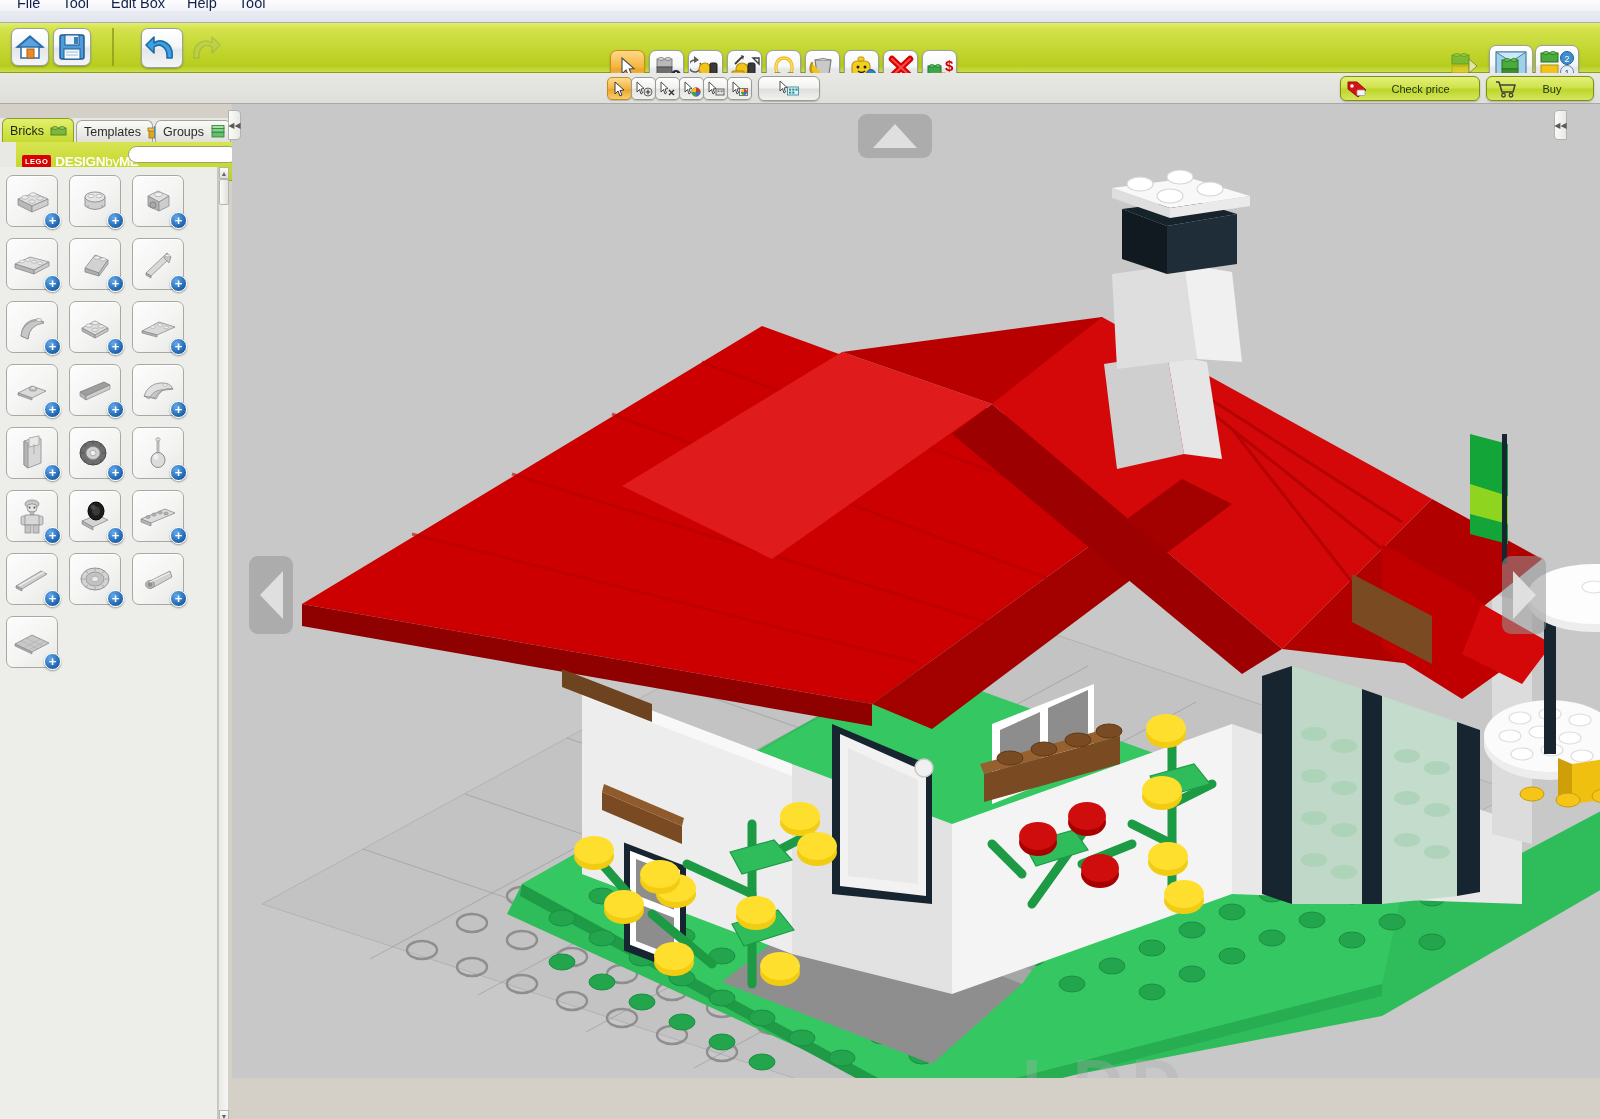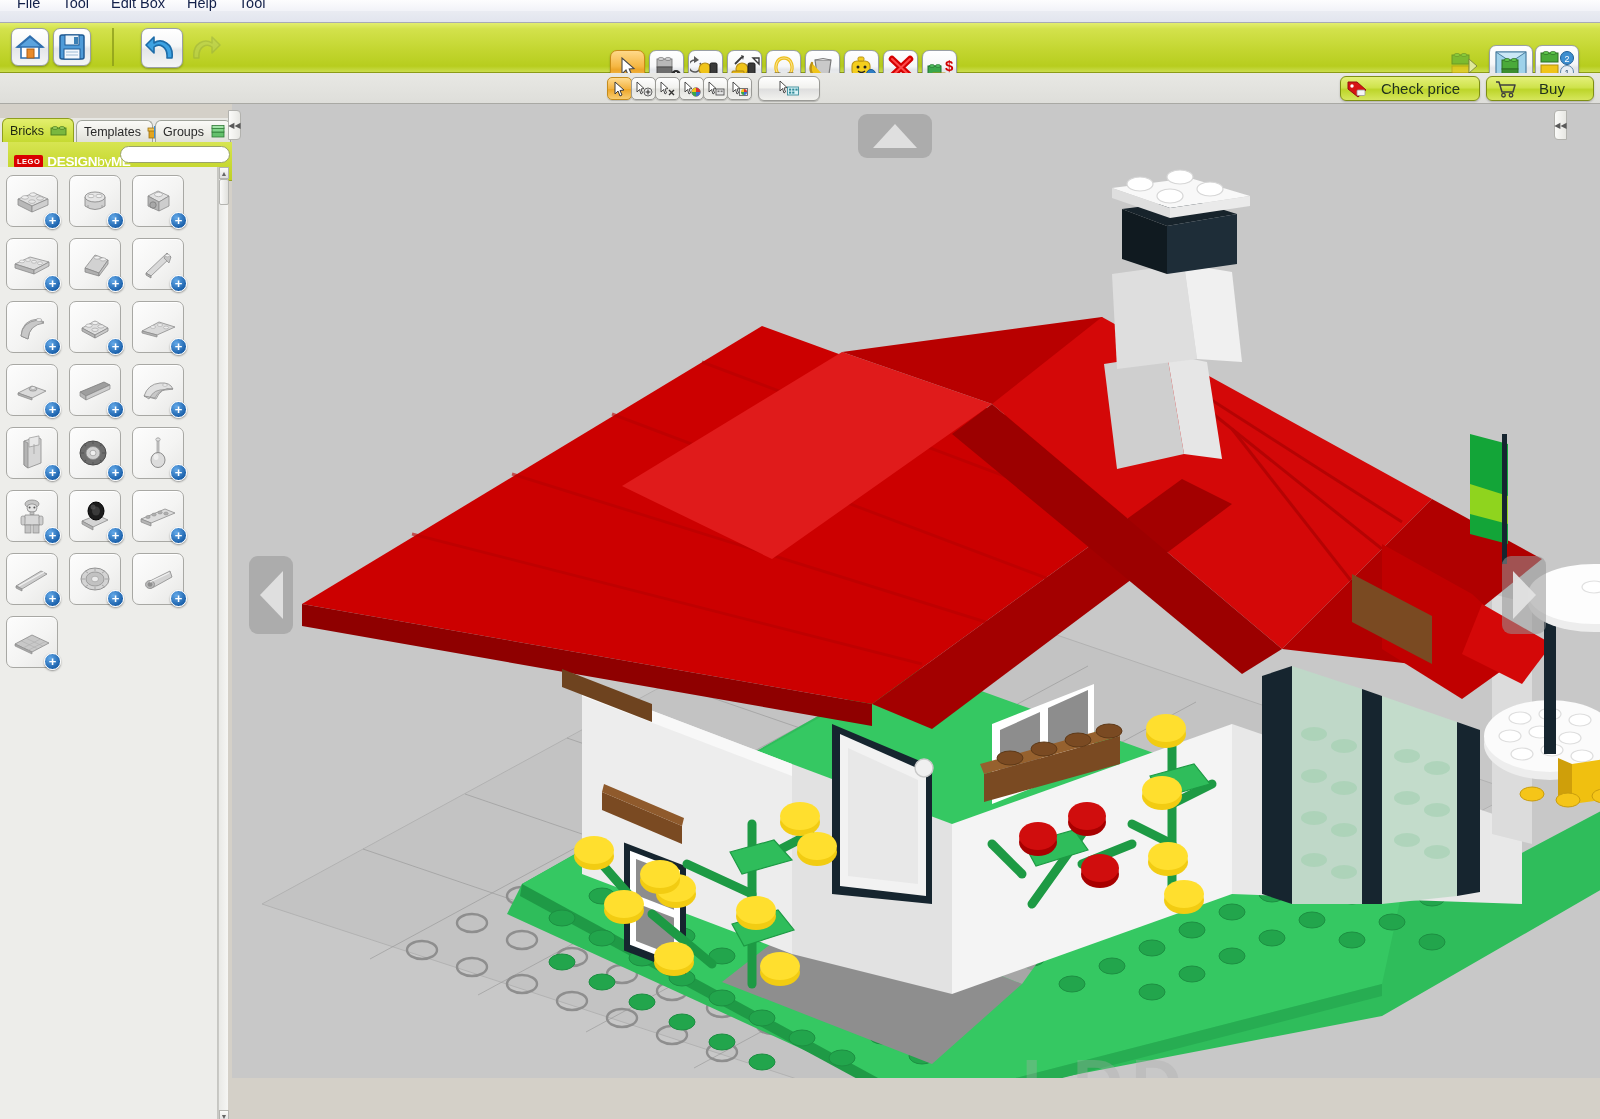--- a/index.html
+++ b/index.html
@@ -69,21 +69,21 @@
     box-shadow: 0 1px 1px rgba(0,0,0,.2); cursor: pointer;
   }
   .green-btn {
     position: absolute; top: 3px; height: 25px; border-radius: 6px;
     border: 1px solid #7e8f14;
     background: linear-gradient(to bottom,#e4f07a 0%,#cfe34d 45%,#bdd52a 55%,#d6e65c 100%);
     display: flex; align-items: center; cursor: pointer;
     box-shadow: 0 1px 2px rgba(0,0,0,.22);
   }
   .green-btn .lbl {
-    flex: 1; text-align: center; font-size: 15px; color: #22321f; padding-right: 6px;
+    flex: 1; text-align: center; font-size: 11px; color: #22321f; padding-right: 6px;
   }
 
   
   .leftpanel {
     position: absolute; top: 74px; left: 0; width: 228px; height: 1045px;
     background: #e8e8e4;
     margin-top: 44px;
   }
   .tabs { position: absolute; top: 0; left: 0; height: 24px; width: 228px; }
   .tab {
@@ -94,21 +94,21 @@
     font-size: 12.5px; color: #2a2a2a;
   }
   .tab.active {
     top: 0; height: 24px; z-index: 3;
     background: linear-gradient(to bottom,#e3ef6e 0%,#d2e44c 55%,#c6da32 100%);
     border-color: #8f9f1d; color: #1d2610;
   }
   .tab .ticon { margin-left: 6px; display: inline-flex; }
 
   .panel-head {
-    position: absolute; top: 24px; left: 8px; width: 228px; height: 39px;
+    position: absolute; top: 24px; left: 16px; width: 228px; height: 39px;
     background: linear-gradient(to bottom,#d7e552 0%,#c9da35 55%,#bfd128 100%);
     border-bottom: 1px solid #97a522;
     display: flex; align-items: center; padding: 0 6px;
   }
   .legologo {
     background: #d90000; color: #fff; font-size: 7.5px; font-weight: bold;
     padding: 2px 3px; border-radius: 2px; letter-spacing: .5px;
     font-family: "Liberation Sans", sans-serif;
   }
   .dbm { font-size: 13.5px; font-weight: bold; color: #fff; margin-left: 4px; letter-spacing: -.3px; }

